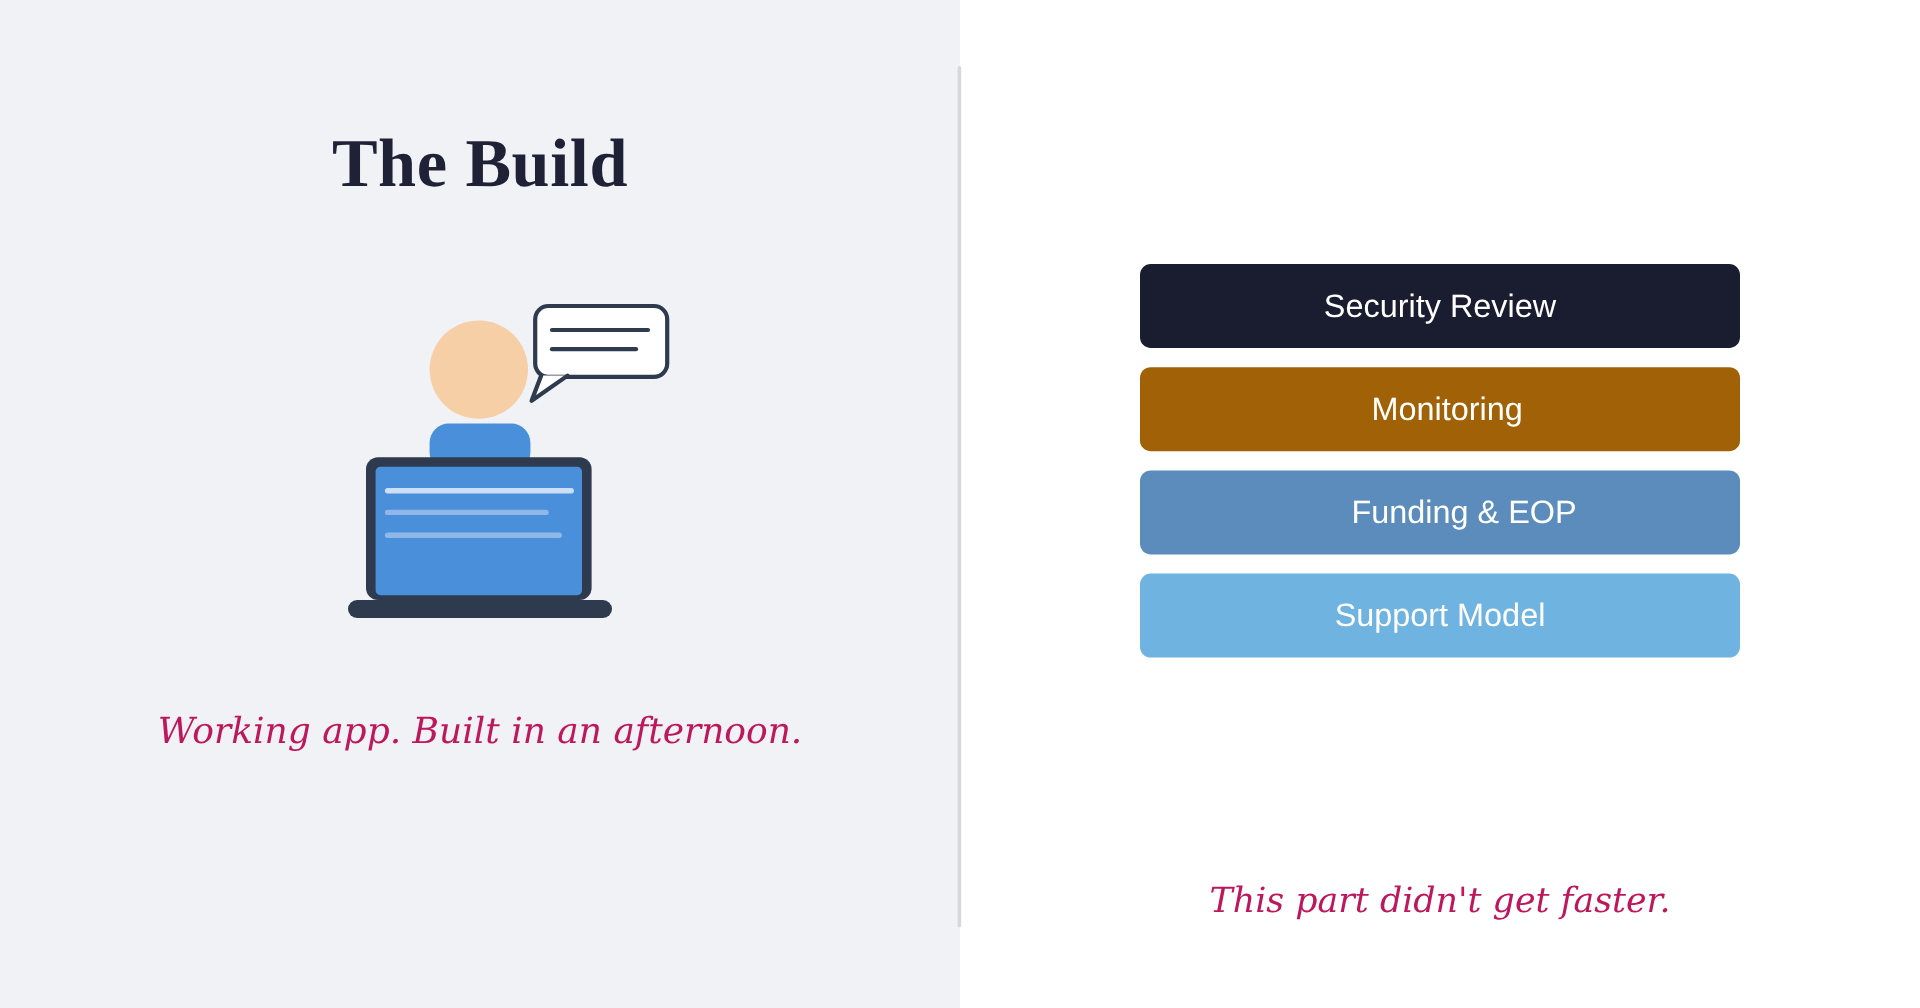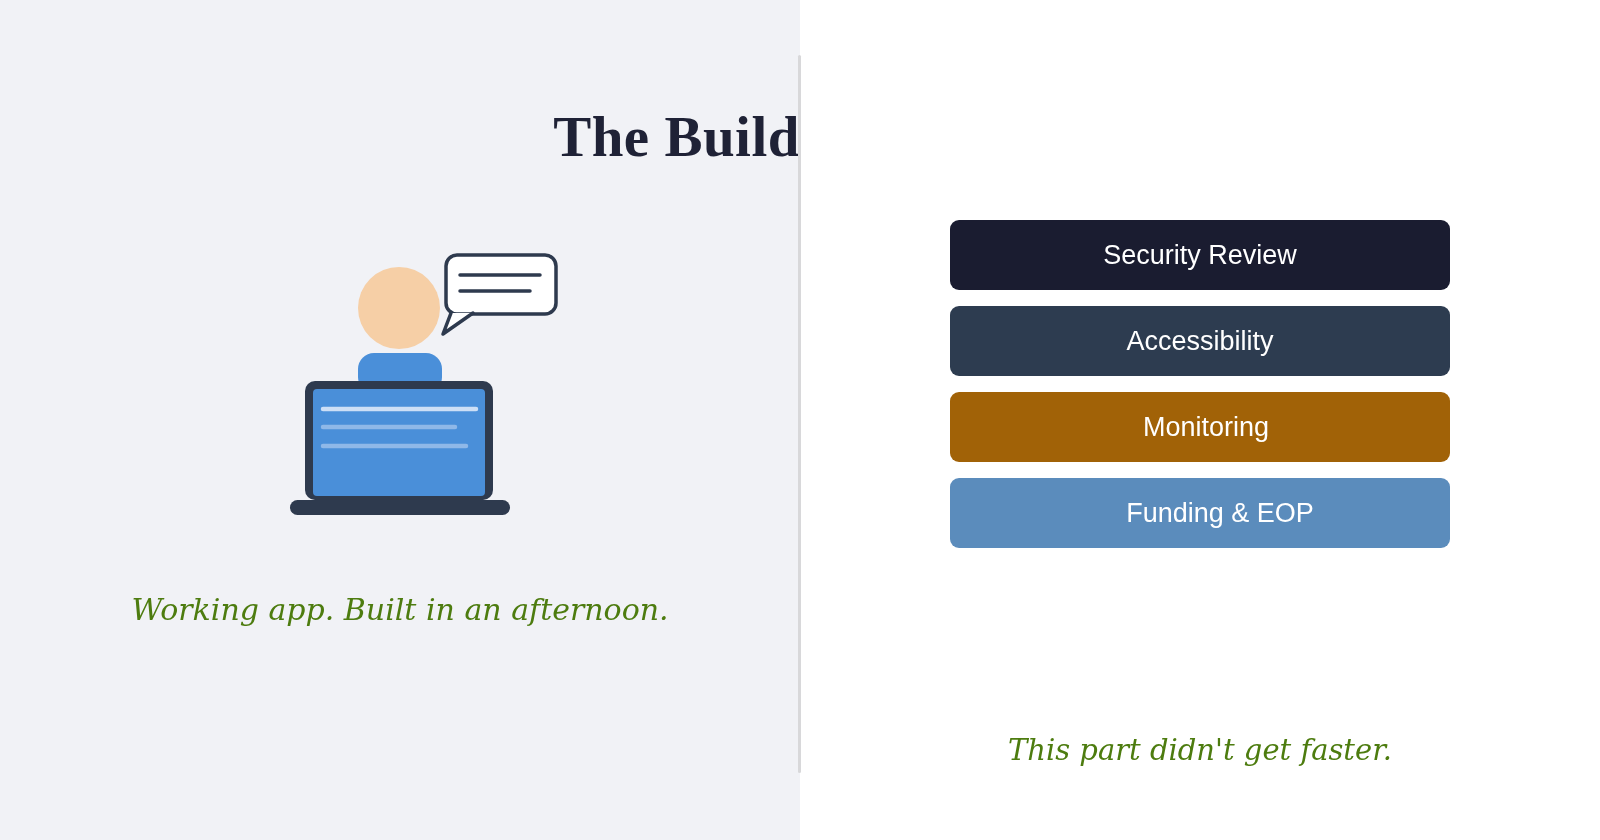--- a/index.html
+++ b/index.html
@@ -14,31 +14,31 @@
   .panel.right { background: #ffffff; }
 
   .divider {
     position: absolute; left: 798px; top: 55px;
     width: 3px; height: 718px;
     background: #d8d8da; border-radius: 2px; z-index: 5;
   }
 
   .title {
     position: absolute; top: 103px; left: 0; width: 100%;
-    margin: 0; text-align: right;
+    margin: 0; text-align: center;
     font-family: "Liberation Serif", serif;
     font-weight: 700; font-size: 57px; line-height: 1.2;
     color: #1f2236; letter-spacing: 0.5px;
   }
 
   .caption {
     position: absolute; left: 0; width: 100%;
     margin: 0; text-align: center;
     font-family: "DejaVu Serif", serif;
-    font-style: italic; color: #4d7c0f; line-height: 1.3;
+    font-style: italic; color: #be185d; line-height: 1.3;
   }
   .panel.left  .caption { top: 590px; font-size: 30px; }
   .panel.right .caption { top: 732px; font-size: 29px; }
 
   .illustration {
     position: absolute; left: 285px; top: 248px;
     width: 276px; height: 270px;
   }
   .illustration svg { display: block; width: 276px; height: 270px; }
 
@@ -88,21 +88,21 @@
 
     <p class="caption">Working app. Built in an afternoon.</p>
   </section>
 
   <div class="divider"></div>
 
   <section class="panel right">
 
     <div class="stack">
       <div class="bar" style="background: rgb(26, 28, 48);">Security Review</div>
-      <div class="bar" style="background: rgb(45, 60, 80);">Accessibility</div>
       <div class="bar" style="background: #a16207; padding-left: 12px;">Monitoring</div>
       <div class="bar" style="background: rgb(91, 140, 188); padding-left: 40px;">Funding &amp; EOP</div>
+      <div class="bar" style="background: rgb(111, 179, 224);">Support Model</div>
     </div>
 
     <p class="caption">This part didn't get faster.</p>
   </section>
 
 </main>
 
 </body></html>

